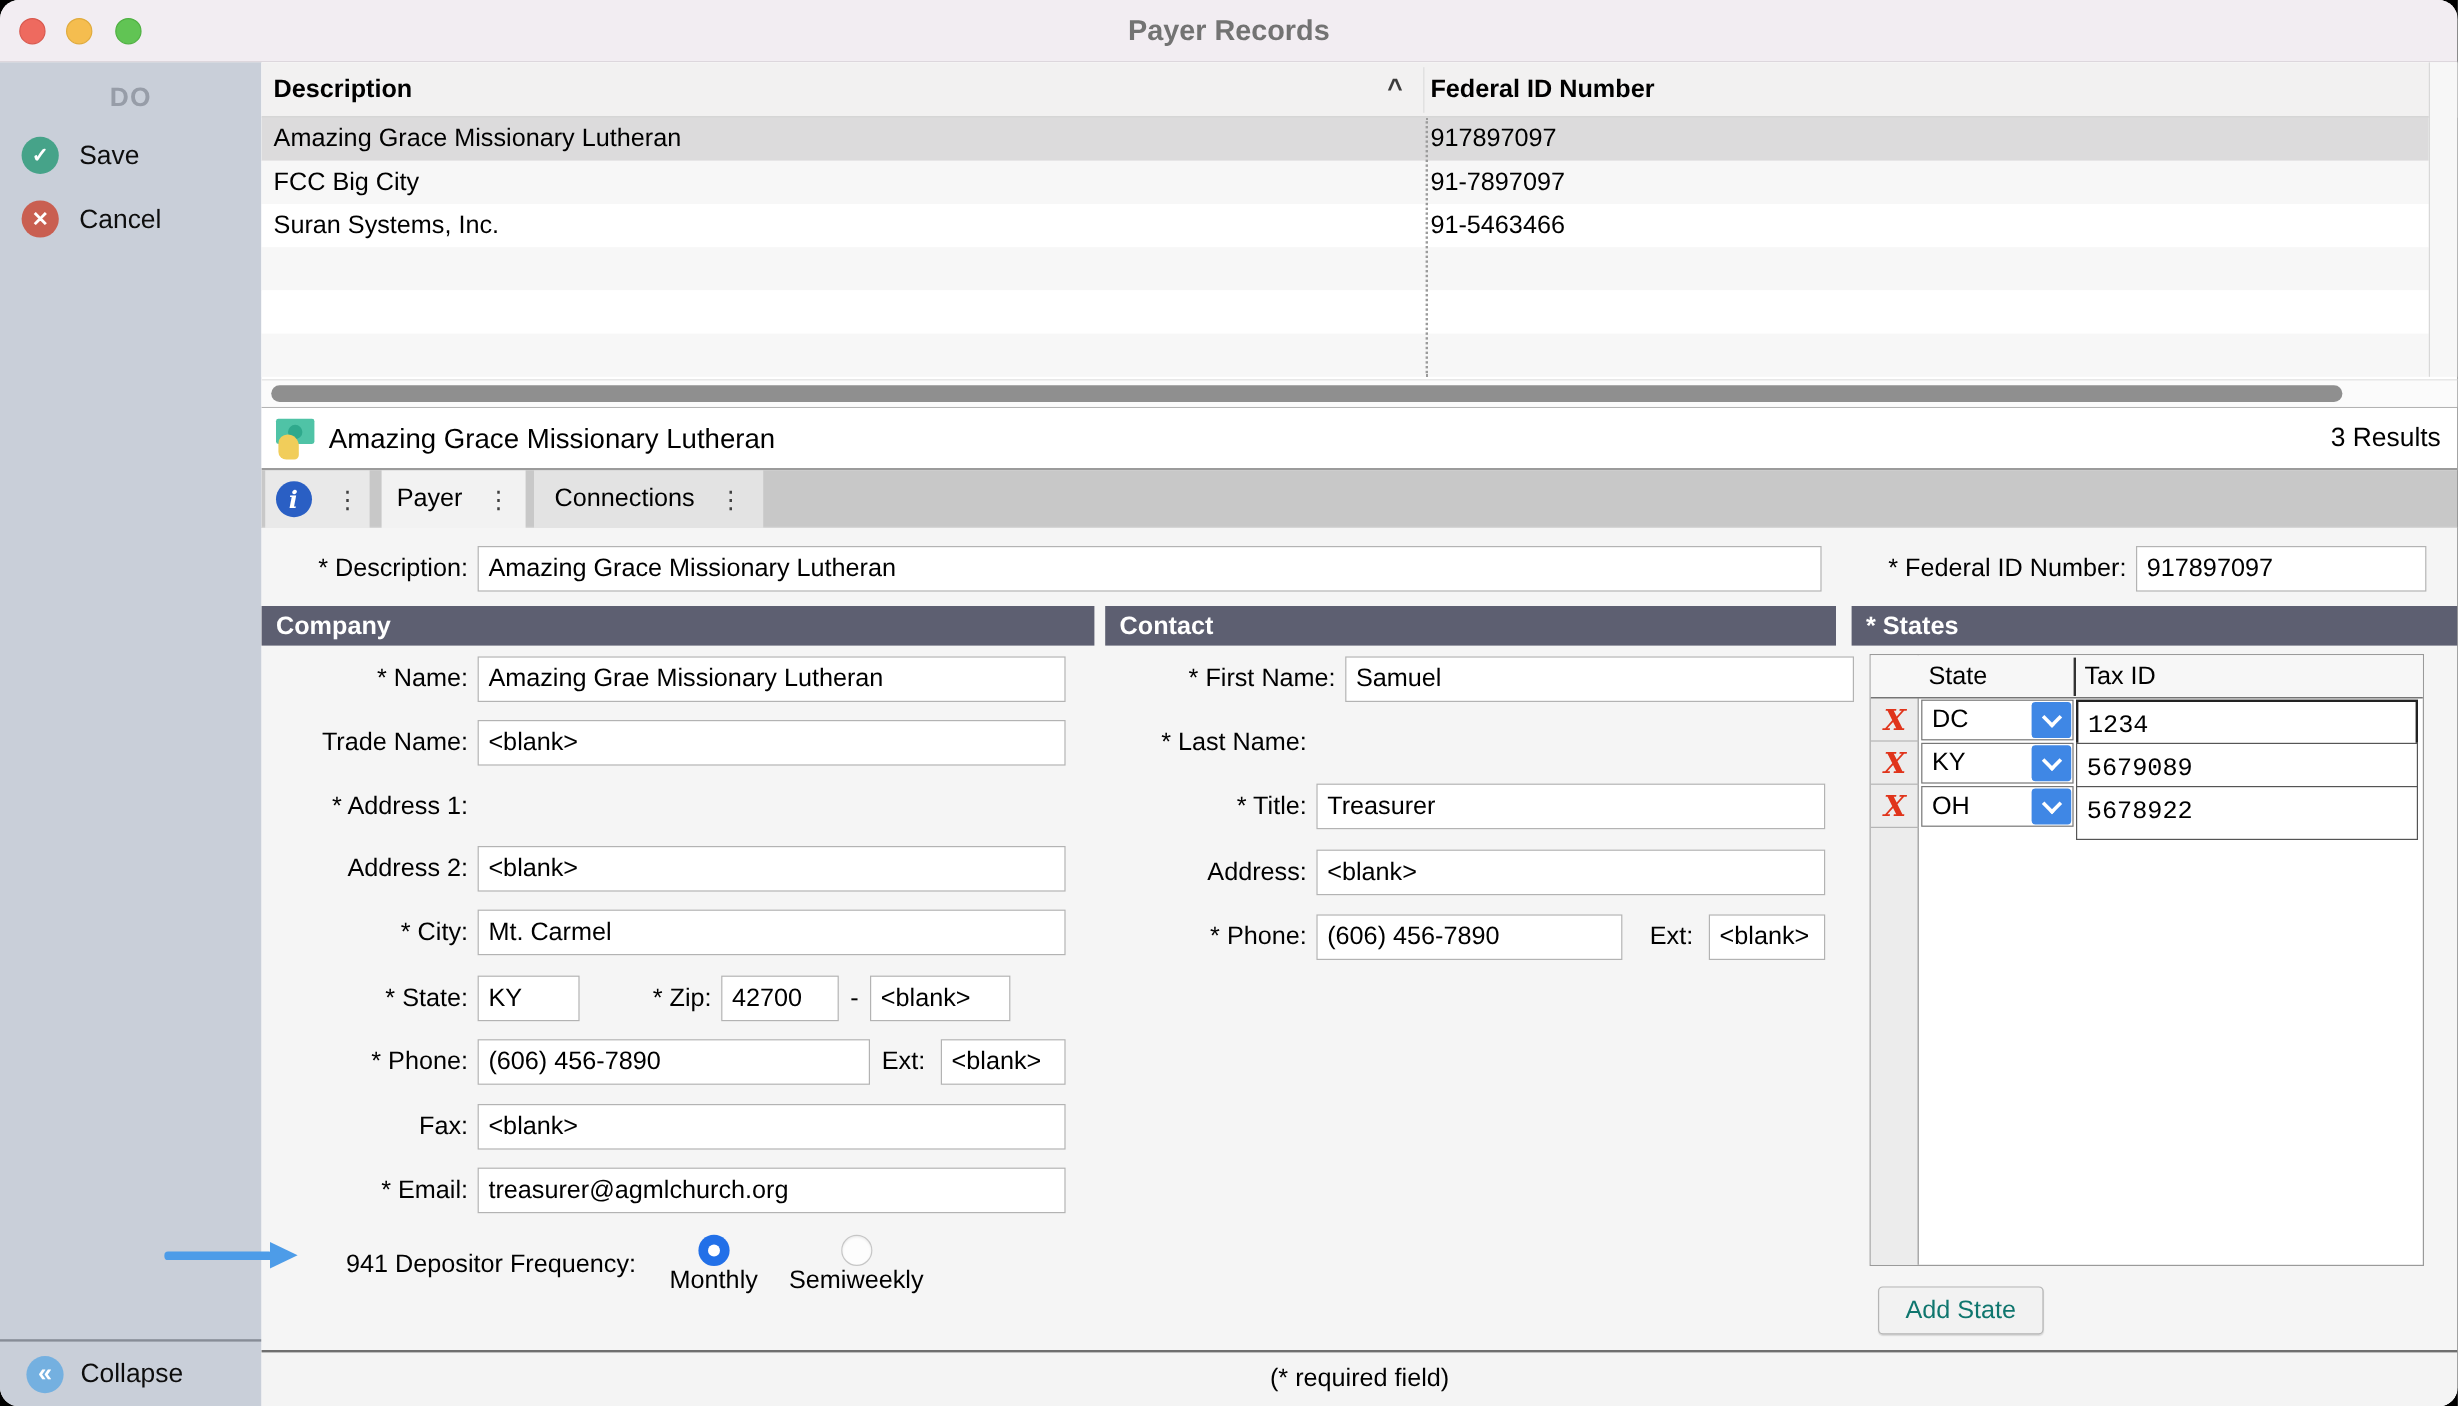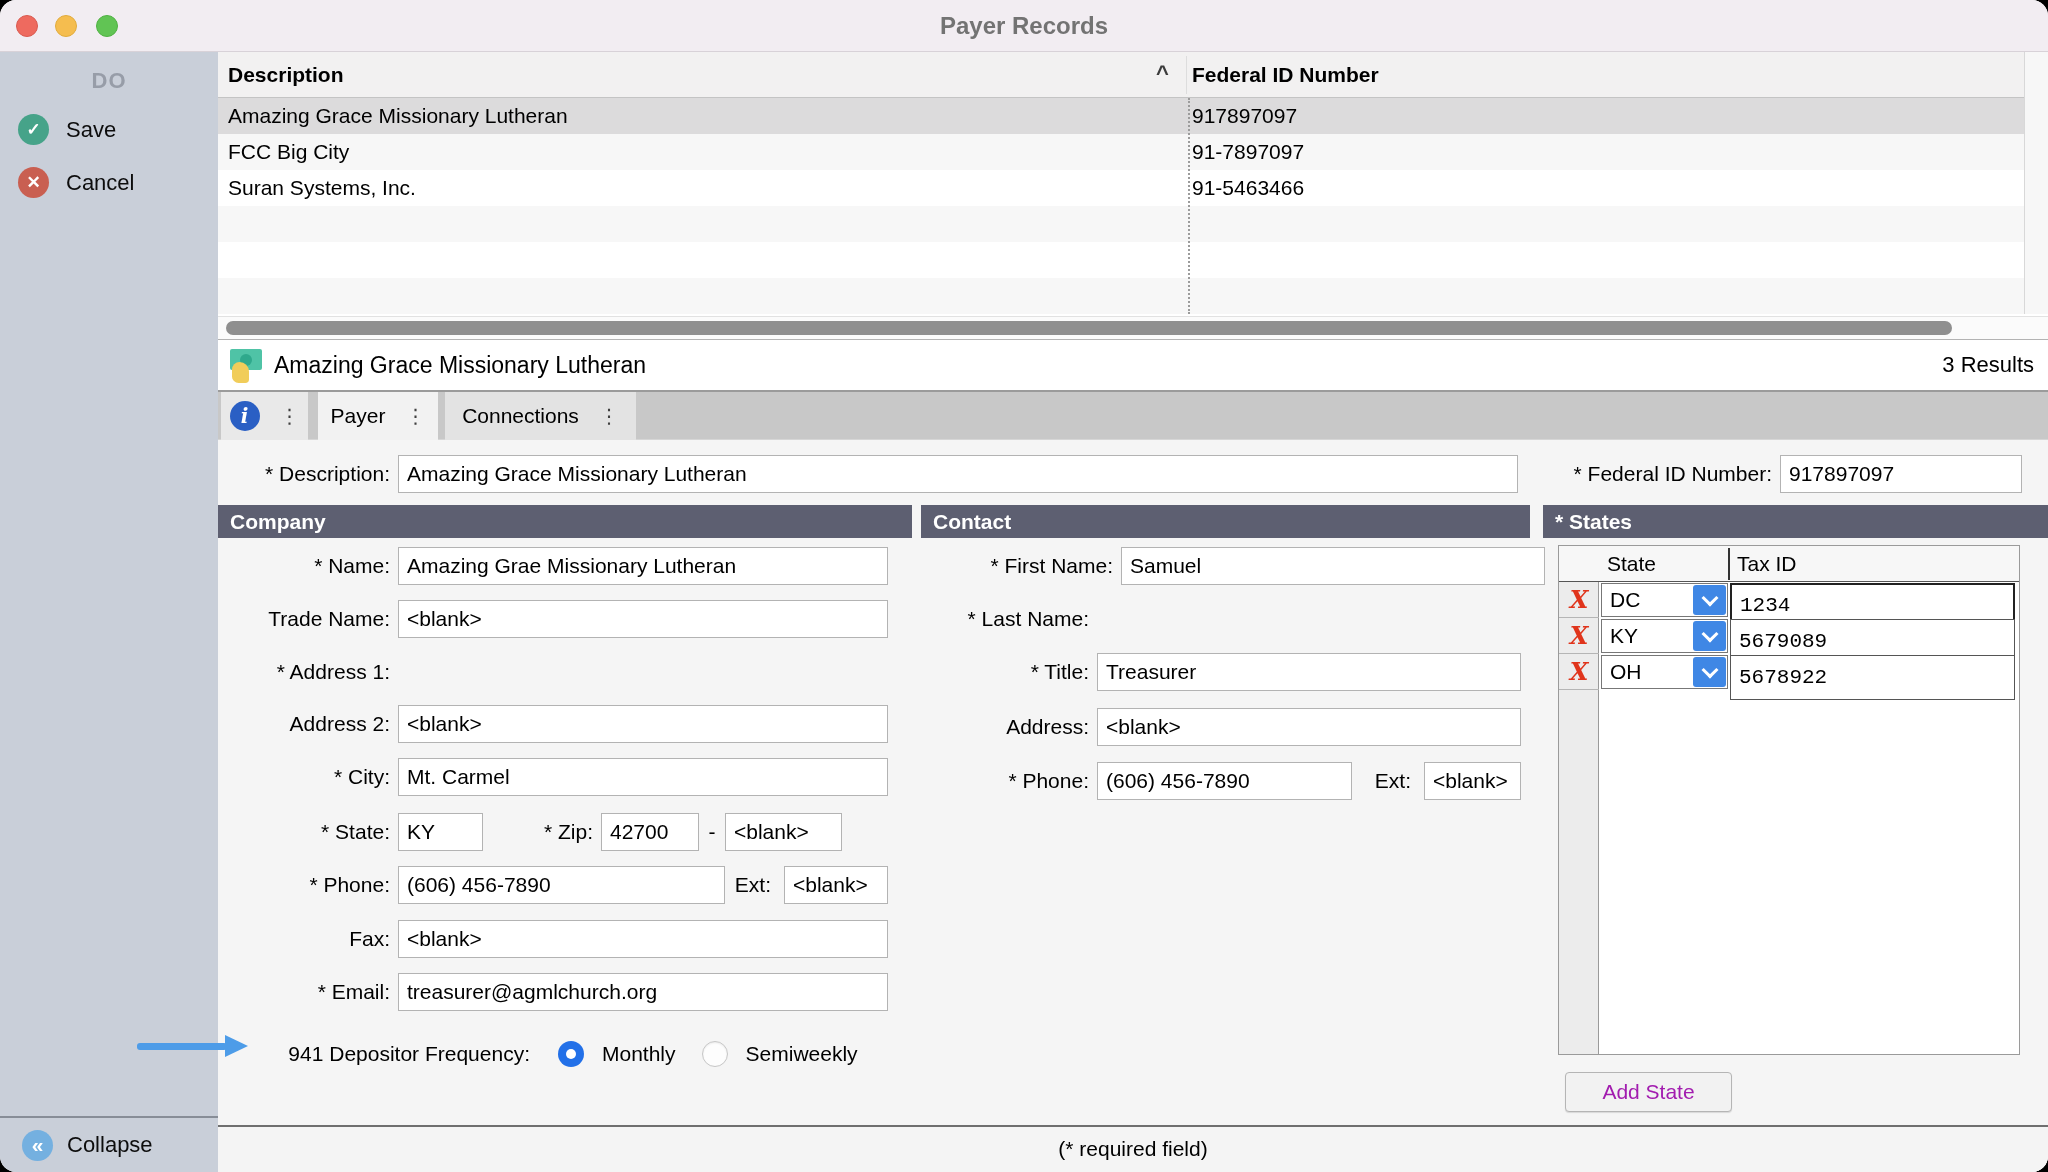--- a/index.html
+++ b/index.html
@@ -63,41 +63,41 @@
   .frow{position:absolute;display:flex;align-items:center;height:38px;}
   .flabel{text-align:right;padding-right:8px;box-sizing:border-box;white-space:nowrap;}
   .fld{height:38px;box-sizing:border-box;border:1px solid #b3b3b3;background:#fff;font-size:21px;padding:0 8px;font-family:inherit;color:#000;}
   .sect{position:absolute;top:65px;height:33px;background:#5d5f71;color:#fff;font-weight:bold;line-height:33px;padding-left:12px;box-sizing:border-box;}
   .dash{width:26px;text-align:center;}
   
   .radio{width:26px;height:26px;border-radius:50%;box-sizing:border-box;position:relative;flex:0 0 auto;}
   .radio.on{background:#2270e8;}
   .radio.on::after{content:"";position:absolute;left:50%;top:50%;transform:translate(-50%,-50%);width:10px;height:10px;border-radius:50%;background:#fff;}
   .radio.off{background:#fdfdfd;border:1px solid #c6c6c6;box-shadow:inset 0 1px 2px rgba(0,0,0,.08);}
-  .ropt{display:flex;align-items:center;gap:18px;}
+  .ropt{display:flex;align-items:center;gap:0;flex-direction:column;}
   
   .stable{position:absolute;left:1340px;top:105px;width:462px;height:510px;background:#fff;border:1px solid #9a9a9a;box-sizing:border-box;}
   .delcol{position:absolute;left:0;top:0;width:40px;height:508px;background:#ececec;border-right:1px solid #9a9a9a;box-sizing:border-box;}
   .shead{position:absolute;left:0;top:0;width:460px;height:36px;background:#f7f7f7;border-bottom:1px solid #555;box-sizing:border-box;}
   .shead .sh1{position:absolute;left:48px;line-height:35px;}
   .shead .sh2{position:absolute;left:178px;line-height:35px;}
   .sdiv{position:absolute;left:169px;top:2px;height:32px;border-left:2px solid #333;}
   .srow{position:absolute;left:0;width:460px;height:36px;}
   .delcell{position:absolute;left:0;top:0;width:40px;height:36px;border-bottom:1px solid #b5b5b5;box-sizing:border-box;
            display:flex;align-items:center;justify-content:center;cursor:default;}
   .delx{font-family:"DejaVu Serif",serif;font-style:italic;font-weight:bold;color:#e0341b;font-size:24px;line-height:1;}
   .statecell{position:absolute;left:42px;top:1px;width:127px;height:34px;background:#fff;border:1px solid #777;box-sizing:border-box;}
   .statecell .stxt{position:absolute;left:8px;line-height:32px;}
   .ddbtn{position:absolute;right:1px;top:1px;width:33px;height:30px;background:#3f87e5;border-radius:3px;display:flex;align-items:center;justify-content:center;}
   .chev{width:9px;height:9px;border-right:3px solid #fff;border-bottom:3px solid #fff;transform:rotate(45deg);margin-top:-5px;}
   .taxcell{position:absolute;left:171px;top:1px;width:285px;height:45px;font-family:Liberation Mono, monospace;}
   .taxcell input{width:100%;height:100%;box-sizing:border-box;border:1px solid #555;font-size:21px;padding:0 8px;font-family:inherit;}
   .taxcell.focused input{border:2px solid #222;}
-  .addstate{position:absolute;left:1347px;top:632px;width:167px;height:40px;background:#f2f2f2;border:1px solid #b5b5b5;
-            border-radius:4px;font-size:21px;font-family:inherit;color:#a21caf;box-shadow:0 1px 1px rgba(0,0,0,.12);}
+  .addstate{position:absolute;left:1347px;top:632px;width:138px;height:40px;background:#f2f2f2;border:1px solid #b5b5b5;
+            border-radius:4px;font-size:21px;font-family:inherit;color:#0f766e;box-shadow:0 1px 1px rgba(0,0,0,.12);}
   
   .footer{position:absolute;left:0;top:1073px;width:1830px;height:47px;background:#f4f4f4;border-top:2px solid #6f6f6f;
           box-sizing:border-box;text-align:center;line-height:44px;}
   
   .arrow{position:absolute;left:137px;top:1035px;width:111px;height:22px;z-index:5;}
   .arrow .shaft{position:absolute;left:0;top:8px;width:90px;height:7px;background:#4d9ce8;border-radius:3px;}
   .arrow .head{position:absolute;left:88px;top:0;width:0;height:0;border-top:11px solid transparent;border-bottom:11px solid transparent;border-left:23px solid #4d9ce8;}
 </style>
 </head>
 <body>

